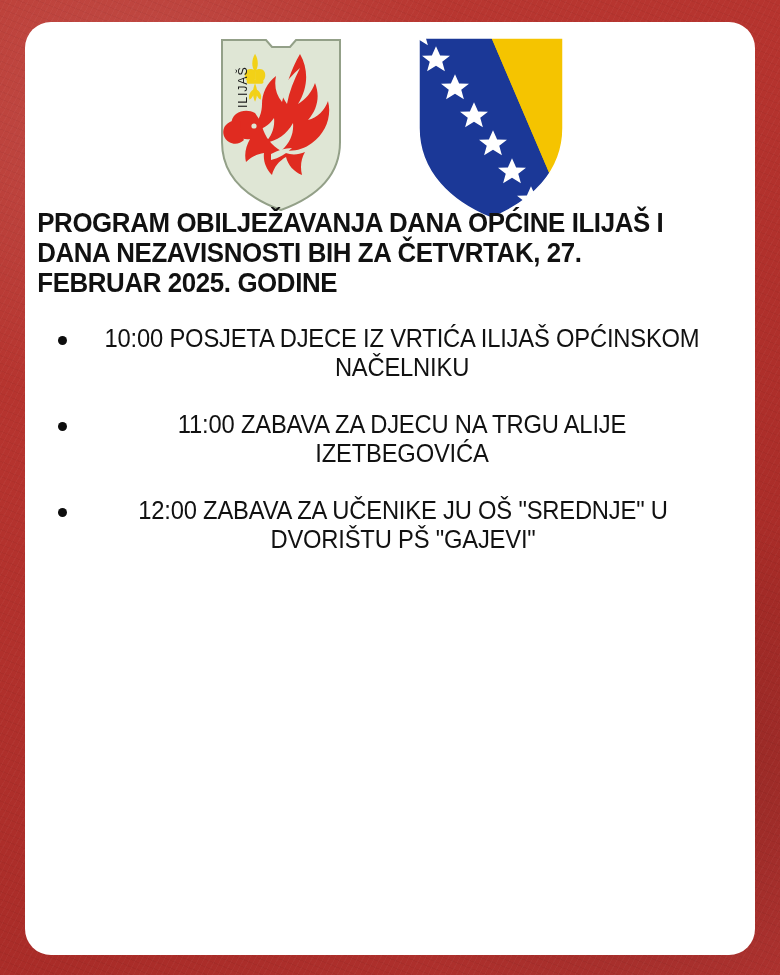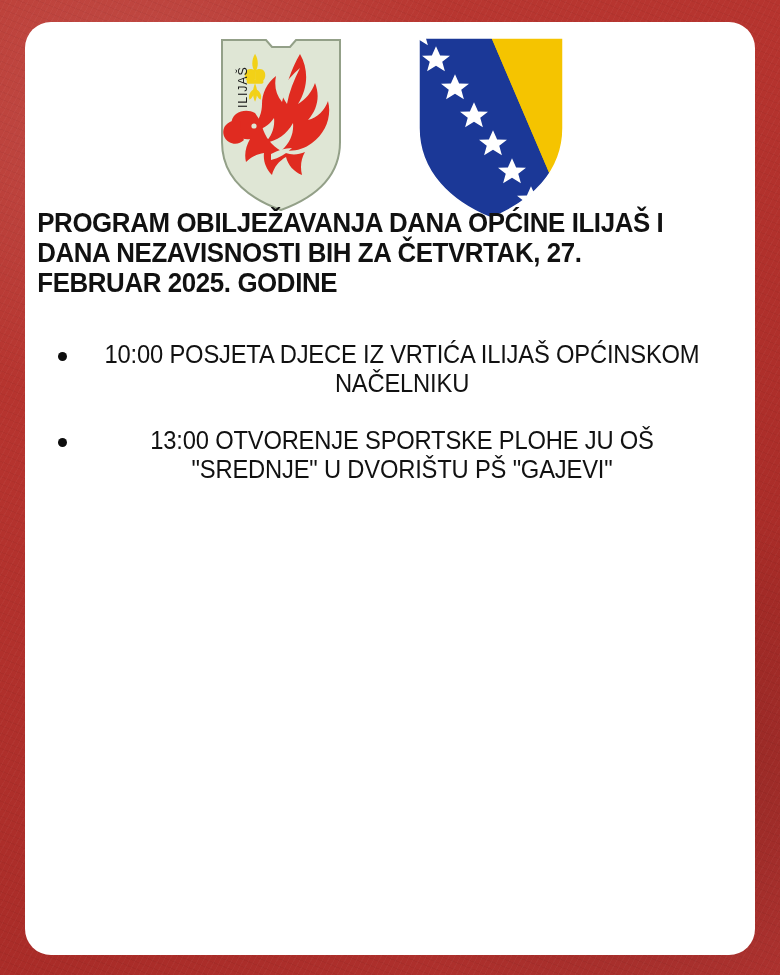--- a/index.html
+++ b/index.html
@@ -73,21 +73,21 @@
     color: #111111;
     text-align: left;
     transform: scaleX(0.94);
     transform-origin: left center;
     white-space: pre-line;
   }
 
   
   .events {
     list-style: none;
-    margin: 42px 0 0 0;
+    margin: 26px 0 0 0;
     padding: 0;
   }
 
   .event {
     position: relative;
     margin: 0 0 28px 0;
     padding: 0 34px 0 58px;
   }
 
   .bullet {
@@ -244,20 +244,24 @@
 
     </div>
 
     <h1 class="title">PROGRAM OBILJEŽAVANJA DANA OPĆINE ILIJAŠ I DANA NEZAVISNOSTI BIH ZA ČETVRTAK, 27. FEBRUAR 2025. GODINE</h1>
 
     <ul class="events">
       <li class="event e1">
         <span class="bullet"></span>
         <span class="event-text">10:00 POSJETA DJECE IZ VRTIĆA ILIJAŠ OPĆINSKOM NAČELNIKU</span>
       </li>
-      <li class="event e4">
+      <li class="event e2">
         <span class="bullet"></span>
-        <span class="event-text">13:00 OTVORENJE SPORTSKE PLOHE JU OŠ "SREDNJE" U DVORIŠTU PŠ "GAJEVI"</span>
+        <span class="event-text">11:00 ZABAVA ZA DJECU NA TRGU ALIJE IZETBEGOVIĆA</span>
+      </li>
+      <li class="event e3">
+        <span class="bullet"></span>
+        <span class="event-text">12:00 ZABAVA ZA UČENIKE JU OŠ "SREDNJE" U DVORIŠTU PŠ "GAJEVI"</span>
       </li>
     </ul>
 
   </div>
 </div>
 
 </body></html>

